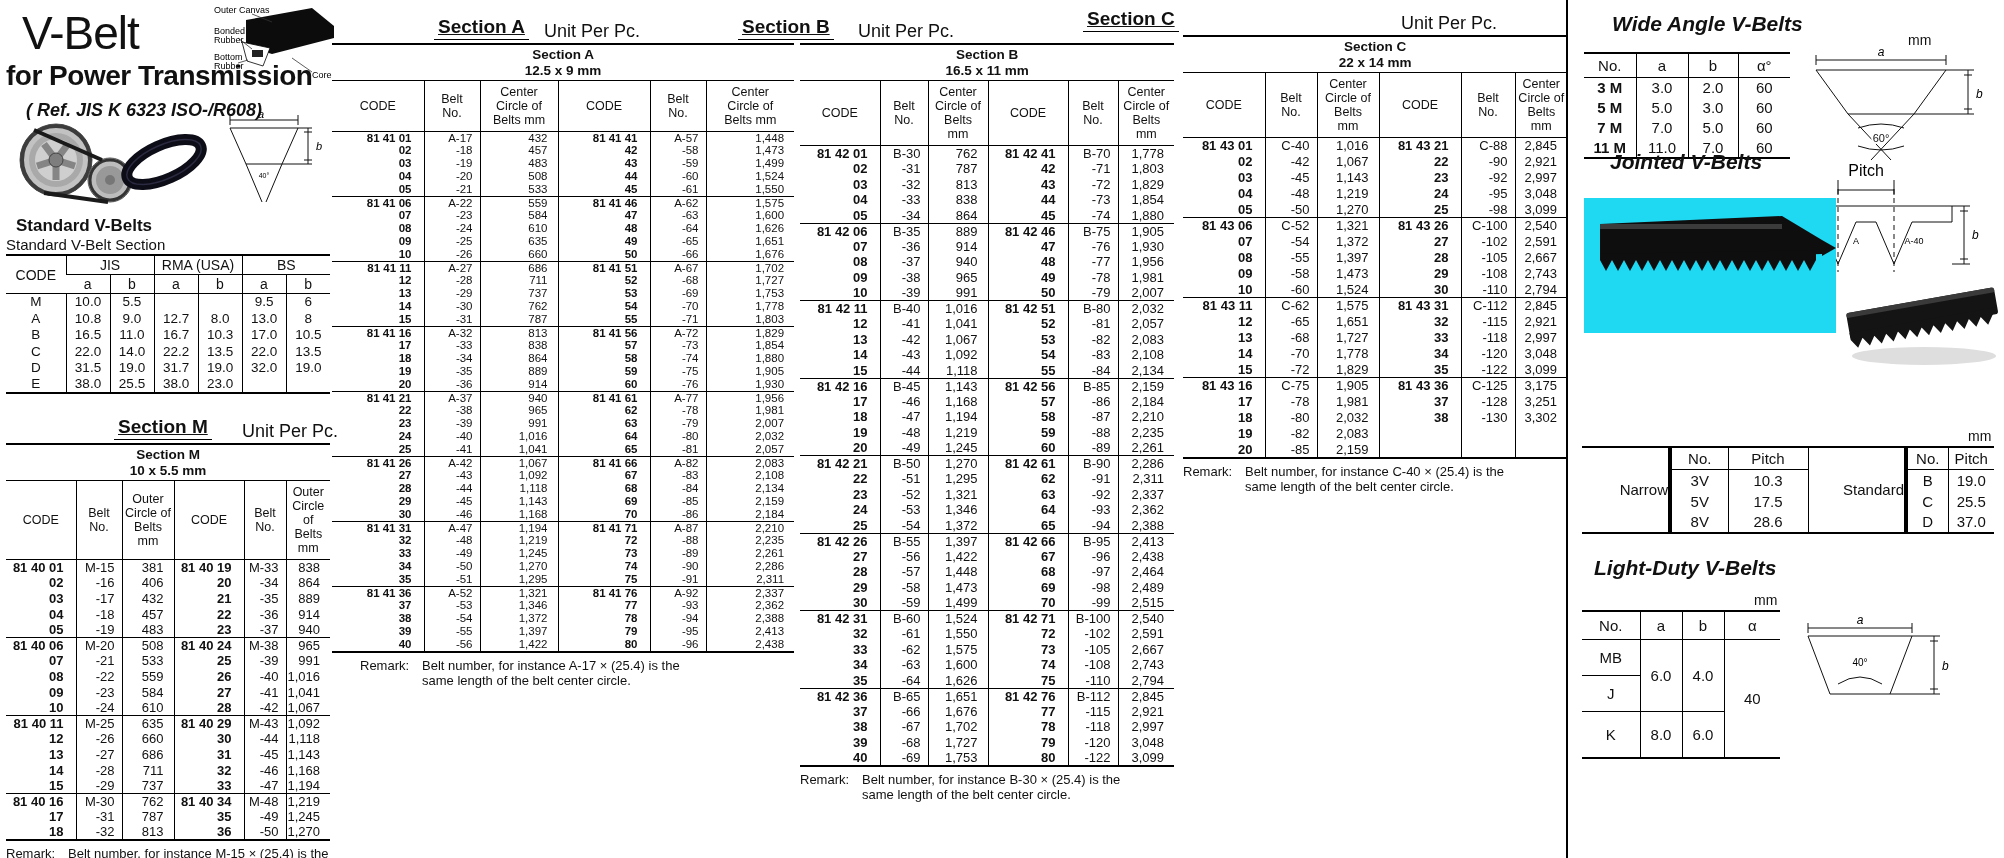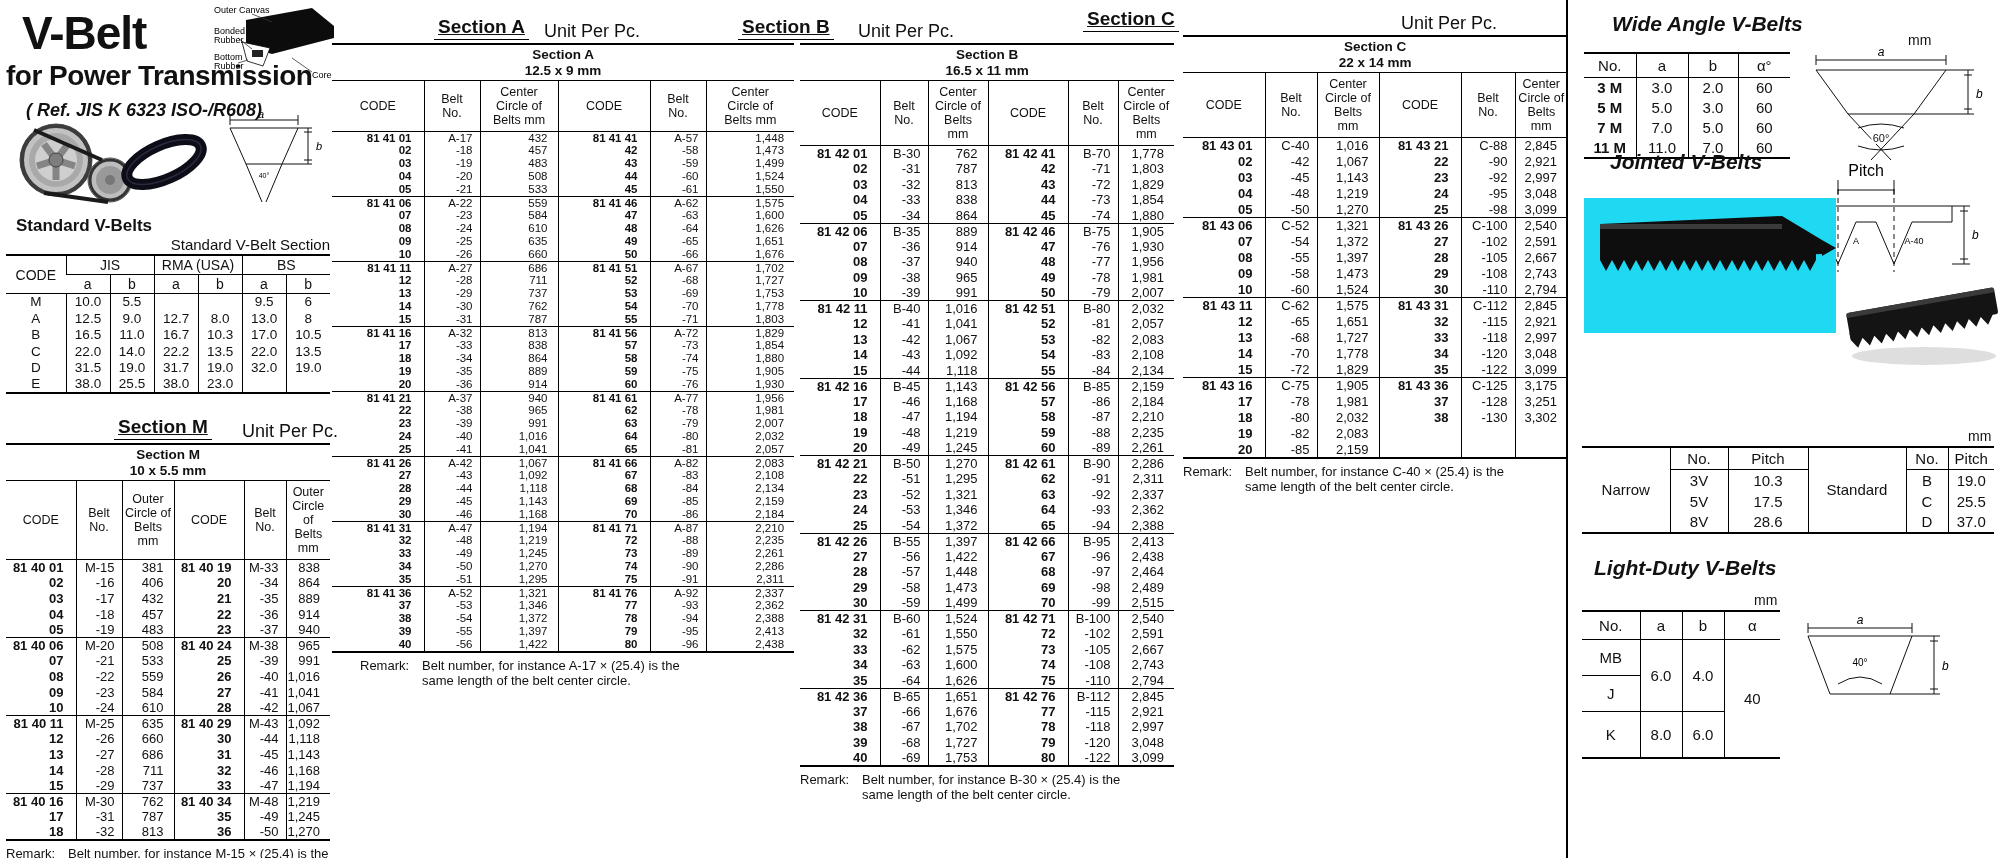--- a/index.html
+++ b/index.html
@@ -2,25 +2,25 @@
 <html><head>
 <meta charset="utf-8">
 <style>
   *{margin:0;padding:0;box-sizing:border-box}
   body{font-family:"Liberation Sans",sans-serif;background:#fff;color:#111}
   #canvas{position:relative;width:2004px;height:858px;background:#fff;overflow:hidden}
   .abs{position:absolute}
   .pre{white-space:pre-line}
 
   
-  .v-title{font-size:46px;font-weight:700;letter-spacing:-1px}
+  .v-title{font-size:46px;font-weight:400;letter-spacing:-1px}
   .v-sub{font-size:28px;font-weight:800;letter-spacing:-.5px}
   .v-ref{font-size:18px;font-weight:700;font-style:italic}
   .std-heading{font-size:17px;font-weight:700}
-  .std-title{font-size:15px;text-align:right;width:100%}
+  .std-title{font-size:15px;text-align:left;width:100%}
 
   table{border-collapse:collapse}
   .std-table{width:324px;table-layout:fixed;border-top:2px solid #000;border-bottom:2px solid #000;font-size:13.5px}
   .std-table th{font-weight:400;font-size:14px;padding:1px 0}
   .std-table .grp{border-bottom:1.5px solid #000}
   .std-table .sub th{border-bottom:1.5px solid #000}
   .std-table th.code-th{border-bottom:1.5px solid #000}
   .std-table th+th,.std-table td+td{border-left:1px solid #000}
   .std-table td{text-align:center;height:16.5px;line-height:1}
 
@@ -57,21 +57,21 @@
 
   .wa-table{width:206px;table-layout:fixed;border-top:2px solid #000;border-bottom:2px solid #000;font-size:15px}
   .wa-table th{font-weight:400;border-bottom:1.5px solid #000;padding:3px 0}
   .wa-table th+th,.wa-table td+td{border-left:1px solid #000}
   .wa-table td{text-align:center;height:20px;line-height:1}
   .wa-table td:nth-child(1){font-weight:700}
 
   .ns-table{width:412px;table-layout:fixed;border-top:2px solid #000;border-bottom:2px solid #000;font-size:15px}
   .ns-table th{font-weight:400;border-bottom:1.5px solid #000;padding:2px 0}
   .ns-table tr>*+*{border-left:1px solid #000}
-  .ns-table .nslabel{text-align:center;font-size:15px;border-right:1px solid #000000}
+  .ns-table .nslabel{text-align:right;font-size:15px;border-right:4px solid #000000}
   .ns-table td{text-align:center;height:21px;line-height:1}
 
   .ld-table{width:198px;table-layout:fixed;border-top:2px solid #000;border-bottom:2px solid #000;font-size:15px}
   .ld-table th{font-weight:400;border-bottom:1.5px solid #000;padding:5px 0}
   .ld-table tr>*+*{border-left:1px solid #000}
   .ld-table td{text-align:center;line-height:1}
   .ld-table .bb{border-bottom:1.5px solid #000}
   .ld-table .bt td{border-top:1.5px solid #000}
   .ld-table .r-mbj td{height:36px}
   .ld-table .bt td{height:46px}
@@ -187,21 +187,21 @@
             <td>M</td>
             <td>10.0</td>
             <td>5.5</td>
             <td></td>
             <td></td>
             <td>9.5</td>
             <td>6</td>
           </tr>
           <tr>
             <td>A</td>
-            <td>12.5</td>
+            <td>10.8</td>
             <td>9.0</td>
             <td>12.7</td>
             <td>8.0</td>
             <td>13.0</td>
             <td>8</td>
           </tr>
           <tr>
             <td>B</td>
             <td>16.5</td>
             <td>11.0</td>

